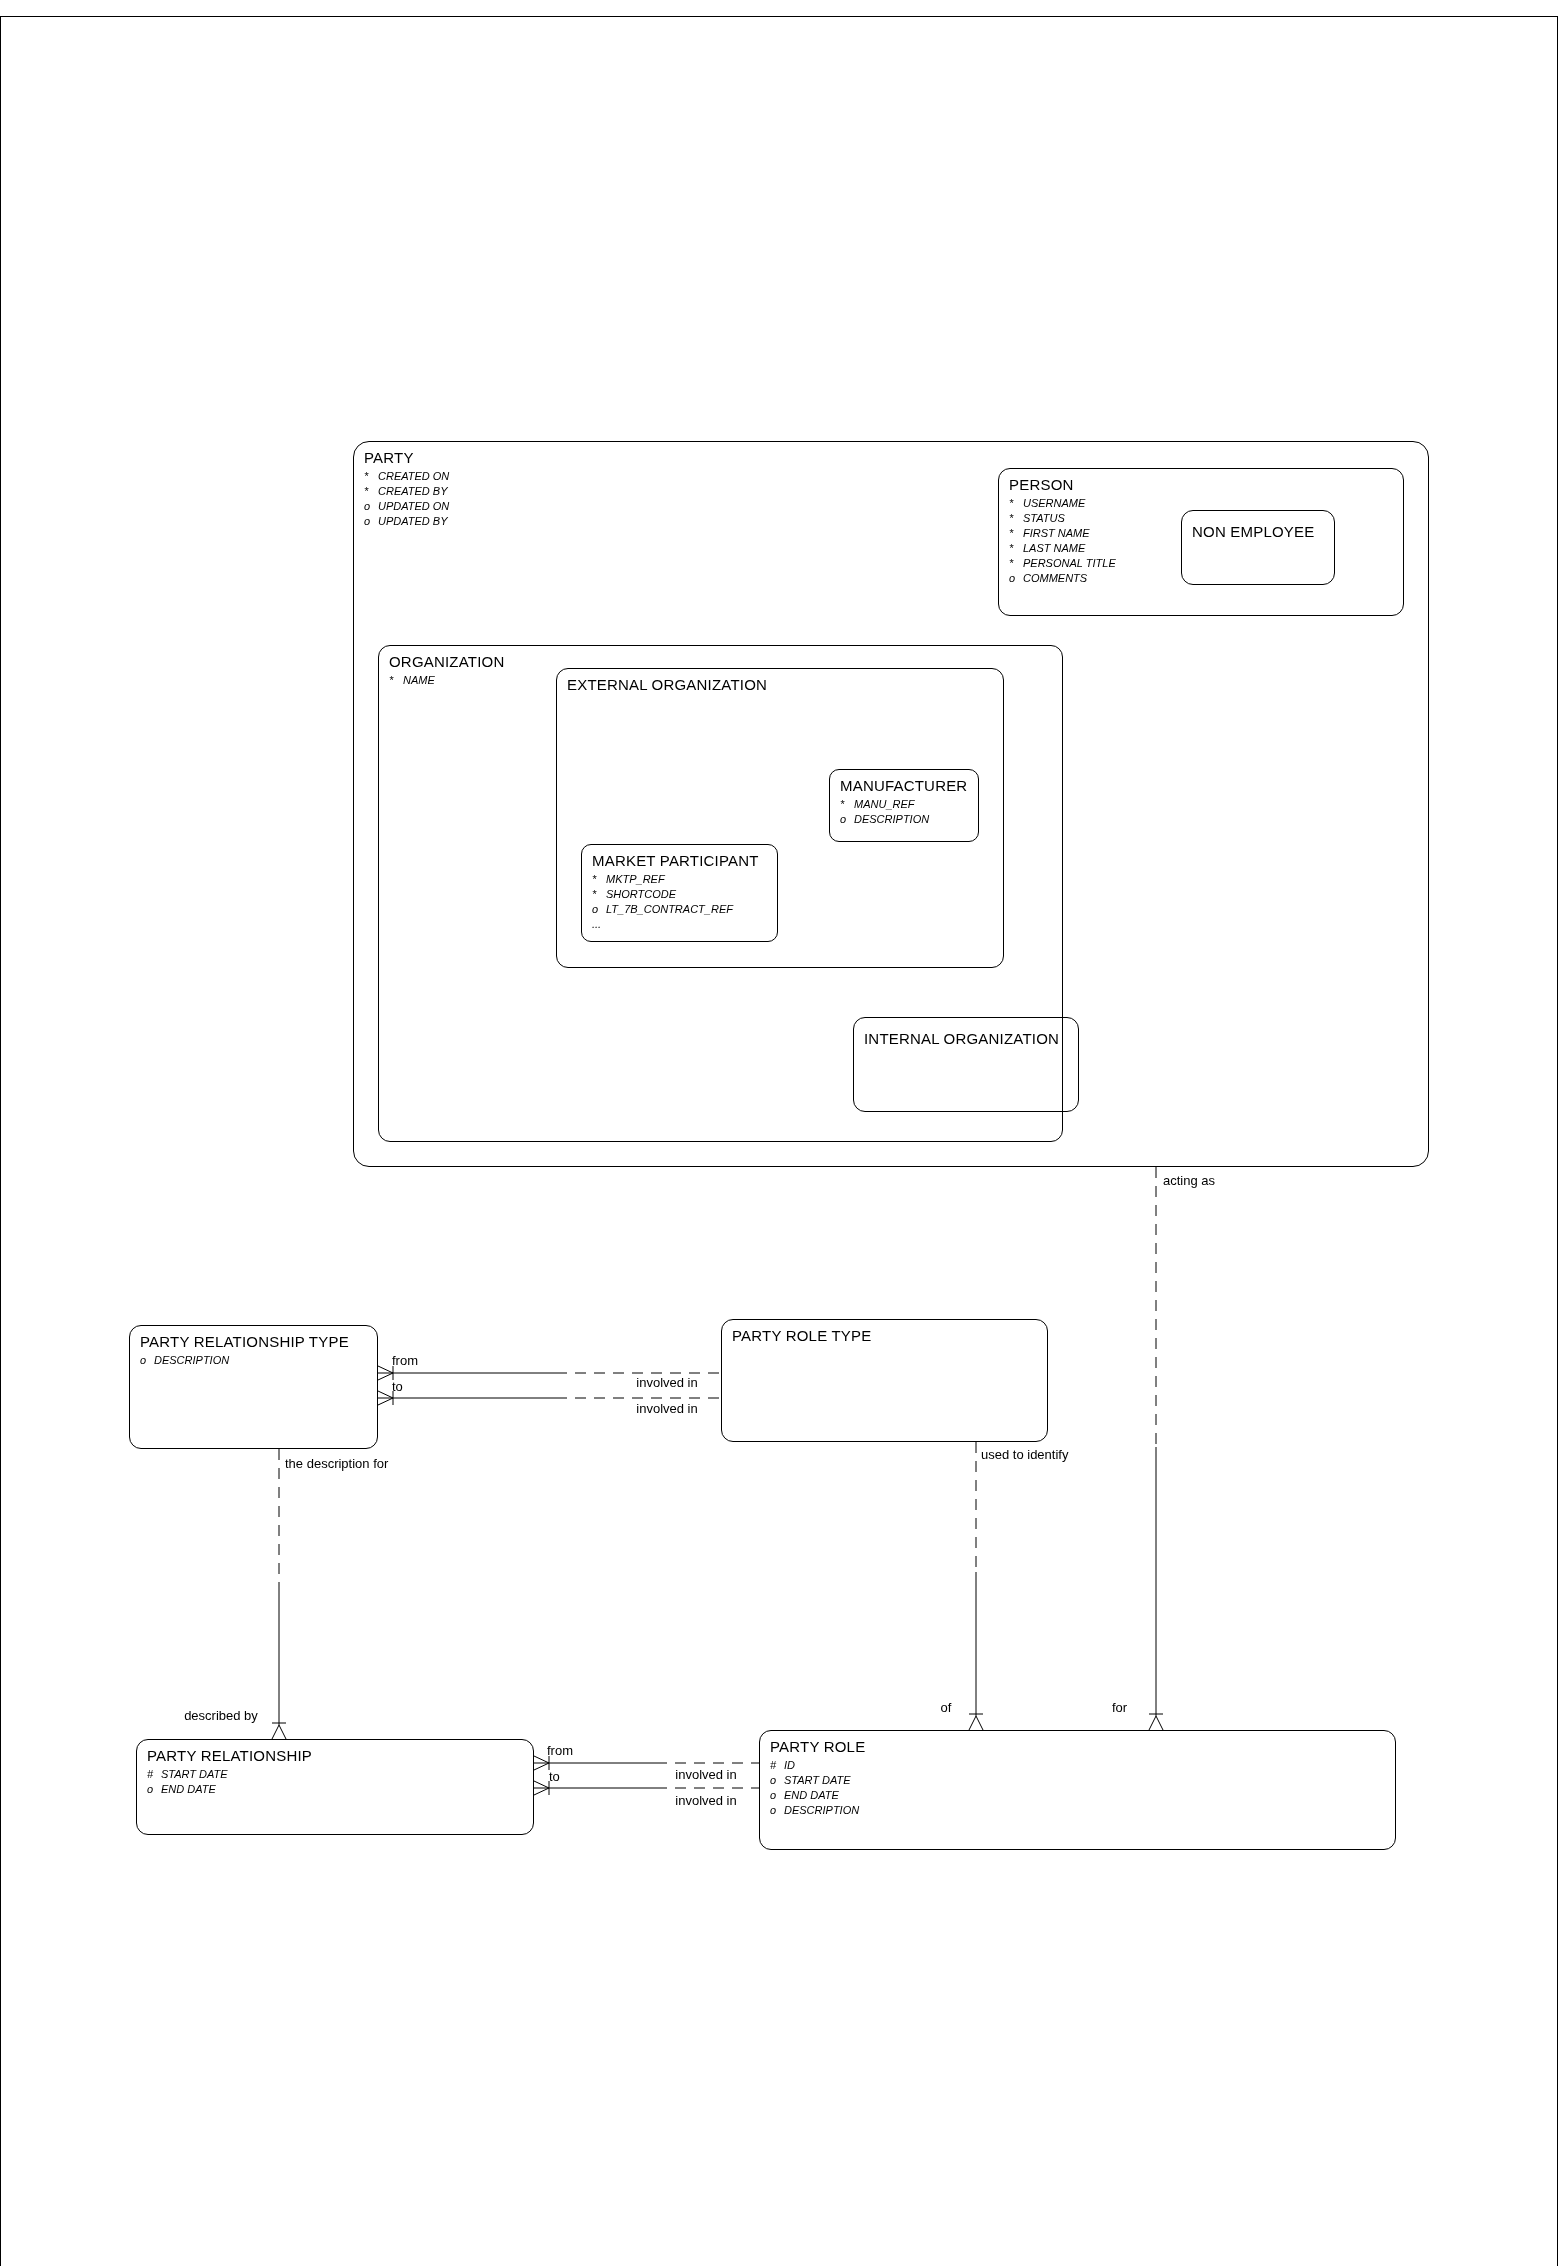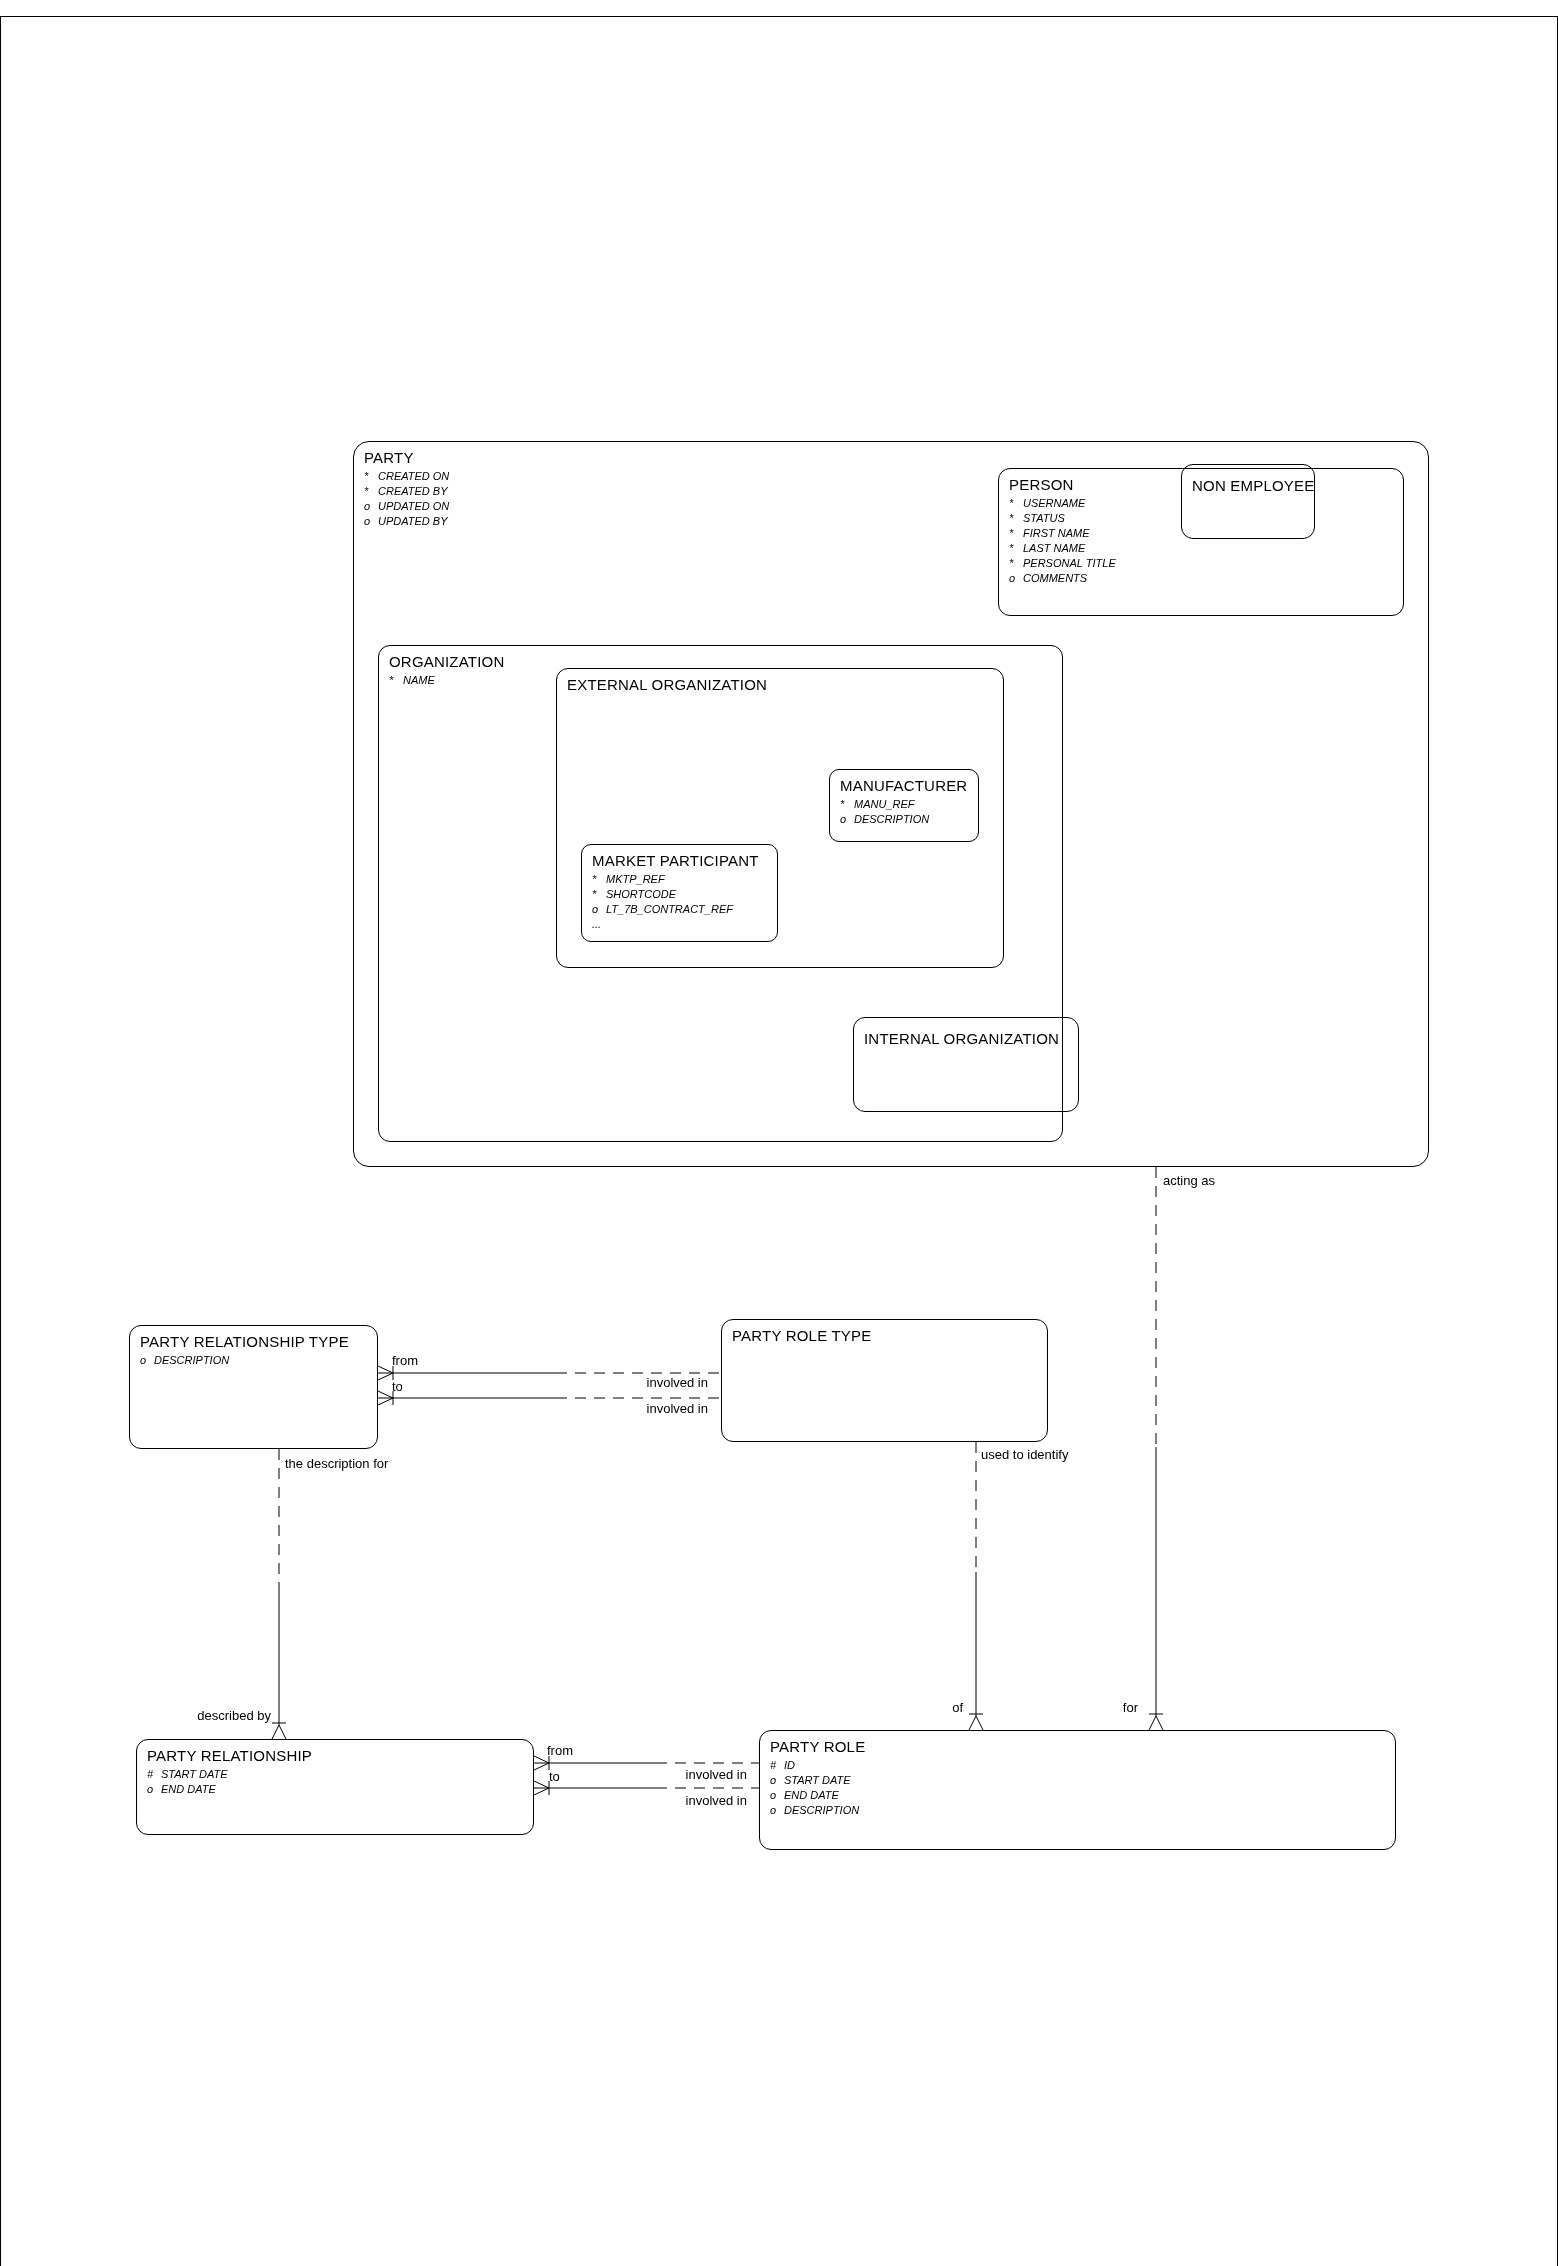--- a/index.html
+++ b/index.html
@@ -35,21 +35,21 @@
     line-height:15px;
     white-space:nowrap;
   }
   .attr .p { display:inline-block; width:14px; }
   .rlabel {
     position:absolute;
     font-size:13px;
     line-height:14px;
     white-space:nowrap;
   }
-  .r-right { text-align:right; }
+  .r-right { text-align:center; }
   svg.wires { position:absolute; left:0; top:0; }
   svg.wires path { fill:none; stroke:#000; stroke-width:1; }
   svg.wires path.dashed { stroke-dasharray:11,8; }
 </style>
 </head>
 <body>
 
 <div id="canvas">
 
   <svg class="wires" width="1558" height="2266" viewBox="0 0 1558 2266">
@@ -98,21 +98,21 @@
     <div class="attrs">
       <div class="attr"><span class="p">*</span><span class="n">USERNAME</span></div>
       <div class="attr"><span class="p">*</span><span class="n">STATUS</span></div>
       <div class="attr"><span class="p">*</span><span class="n">FIRST NAME</span></div>
       <div class="attr"><span class="p">*</span><span class="n">LAST NAME</span></div>
       <div class="attr"><span class="p">*</span><span class="n">PERSONAL TITLE</span></div>
       <div class="attr"><span class="p">o</span><span class="n">COMMENTS</span></div>
     </div>
   </div>
 
-  <div class="entity pad-title" style="left:1180px;top:447px;width:134px;height:75px">
+  <div class="entity pad-title" style="left:1180px;top:493px;width:154px;height:75px">
     <div class="etitle">NON EMPLOYEE</div>
   </div>
 
   <div class="entity" style="left:377px;top:628px;width:685px;height:497px">
     <div class="etitle">ORGANIZATION</div>
     <div class="attrs">
       <div class="attr"><span class="p">*</span><span class="n">NAME</span></div>
     </div>
   </div>
 

